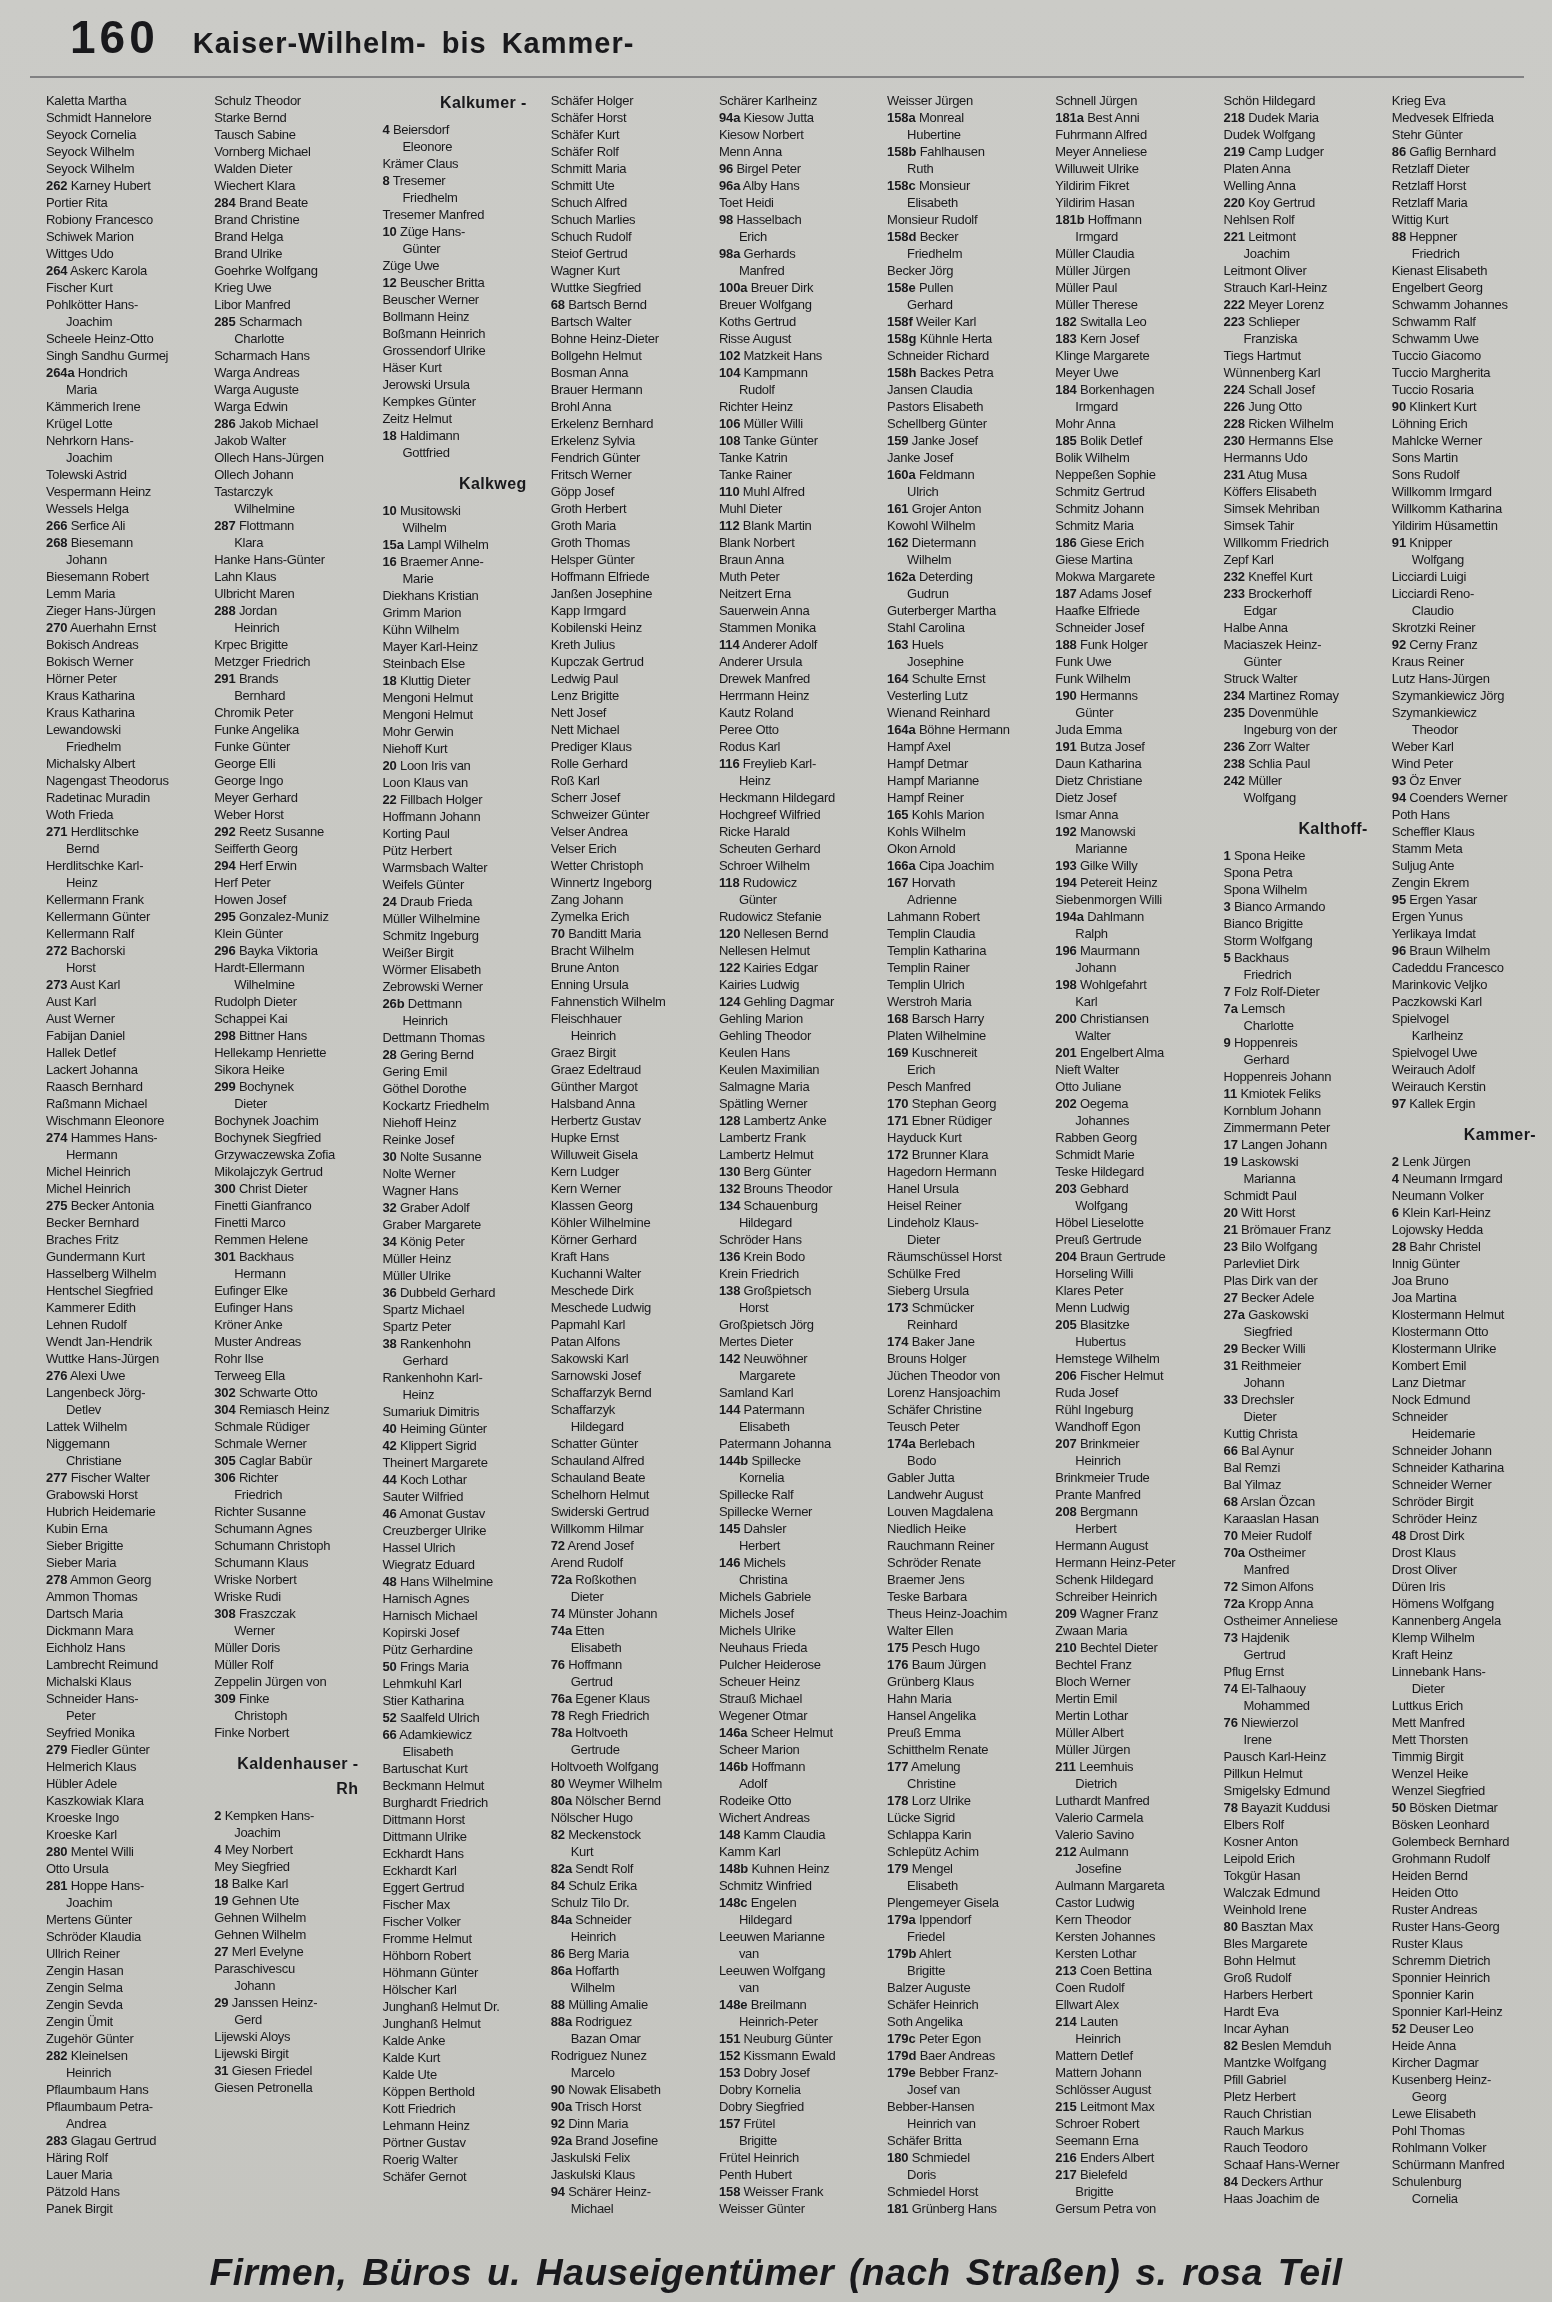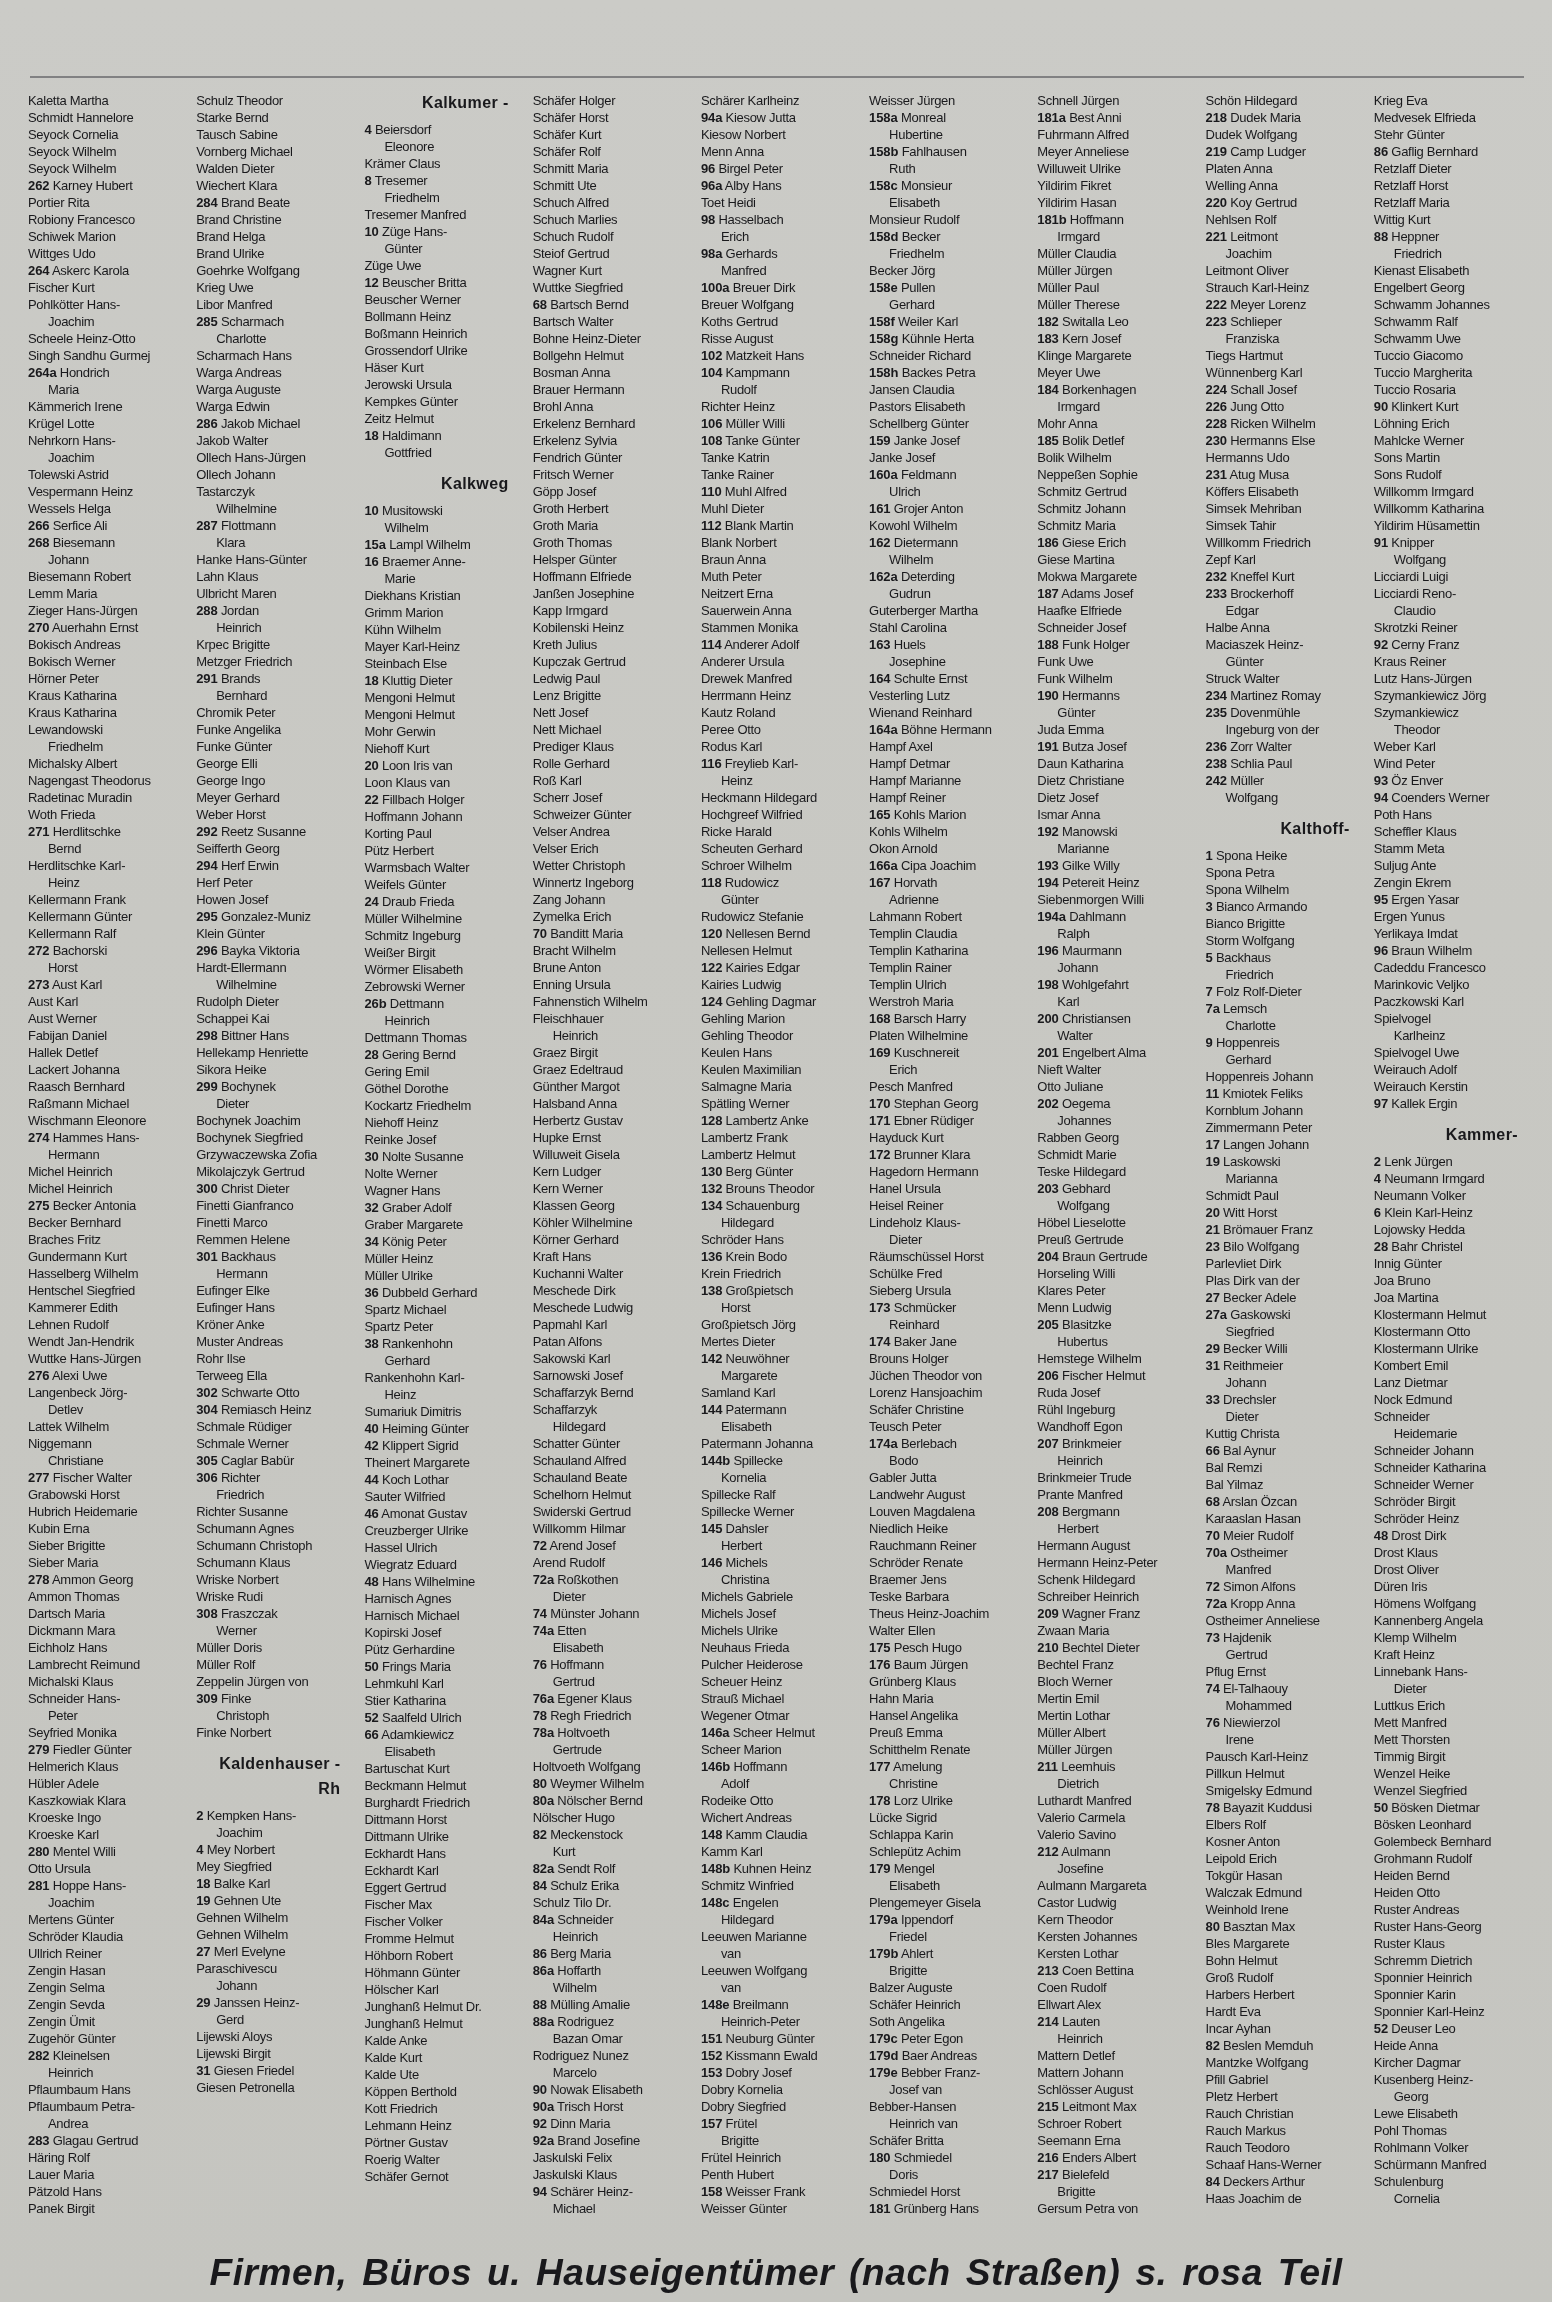--- a/index.html
+++ b/index.html
@@ -8,39 +8,43 @@
     background:linear-gradient(180deg,#cbcbc7 0%,#c8c8c3 40%,#c5c5c0 100%);
     font-family:"Liberation Sans",sans-serif;color:#19191c;
   }
   .page-header{position:absolute;top:14px;left:70px;right:58px;display:flex;justify-content:space-between;align-items:flex-end;}
   .header-left{display:flex;align-items:baseline;white-space:nowrap;}
   .page-number{font-size:46px;font-weight:700;letter-spacing:4px;line-height:46px;}
   .page-title{font-size:29px;font-weight:700;margin-left:34px;letter-spacing:1px;word-spacing:6px;}
   .header-right{text-align:right;font-weight:700;font-size:30px;line-height:32px;letter-spacing:0.5px;}
   .header-rule{position:absolute;left:30px;right:28px;top:76px;height:2px;background:#45454a;opacity:.55;}
   .columns{
-    position:absolute;left:28px;top:92px;width:1490px;
+    position:absolute;left:46px;top:92px;width:1490px;
     display:grid;grid-template-columns:repeat(9,1fr);column-gap:24px;
   }
   .col{min-width:0;}
   .line{height:17px;line-height:17px;font-size:13px;white-space:nowrap;letter-spacing:-0.3px;}
   .line b{font-weight:700;letter-spacing:-0.1px;}
   .cont{padding-left:20px;}
   .street-header{font-weight:700;font-size:16px;line-height:19px;margin:13px 0 9px;letter-spacing:0.4px;white-space:nowrap;text-align:right;}
   .street-header:first-child{margin-top:1px;}
   .street-header + .street-header{margin-top:-3px;}
   .page-footer{
     position:absolute;left:0;bottom:8px;width:100%;text-align:center;
     font-size:37px;font-weight:700;font-style:italic;letter-spacing:0.6px;word-spacing:4px;
   }
 </style>
 </head>
 <body>
 
 <div class="page-header">
+  <div class="header-left">
+    <span class="page-number">160</span>
+    <span class="page-title">Kaiser-Wilhelm- bis Kammer-</span>
+  </div>
 </div>
 
 <div class="header-rule"></div>
 
 <div class="columns">
     <div class="col">
       <div class="line">Kaletta Martha</div>
       <div class="line">Schmidt Hannelore</div>
       <div class="line">Seyock Cornelia</div>
       <div class="line">Seyock Wilhelm</div>

